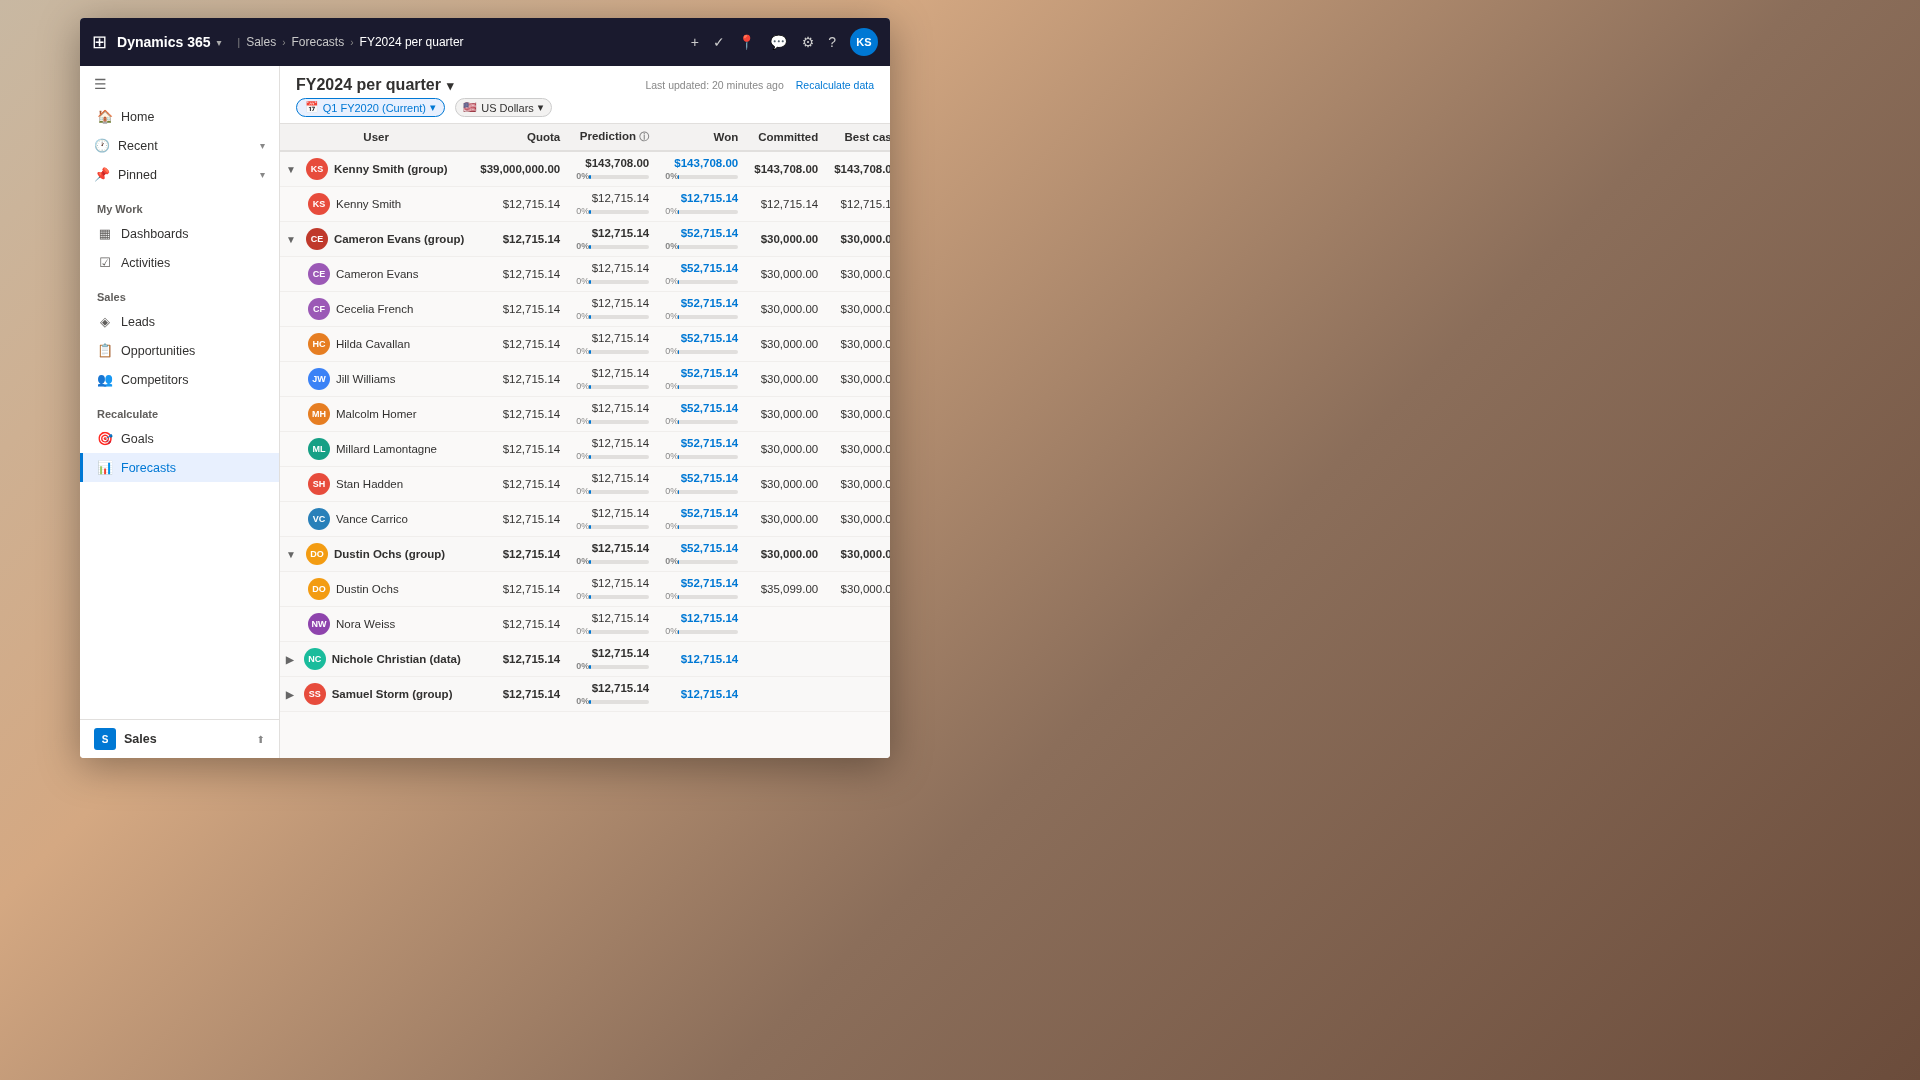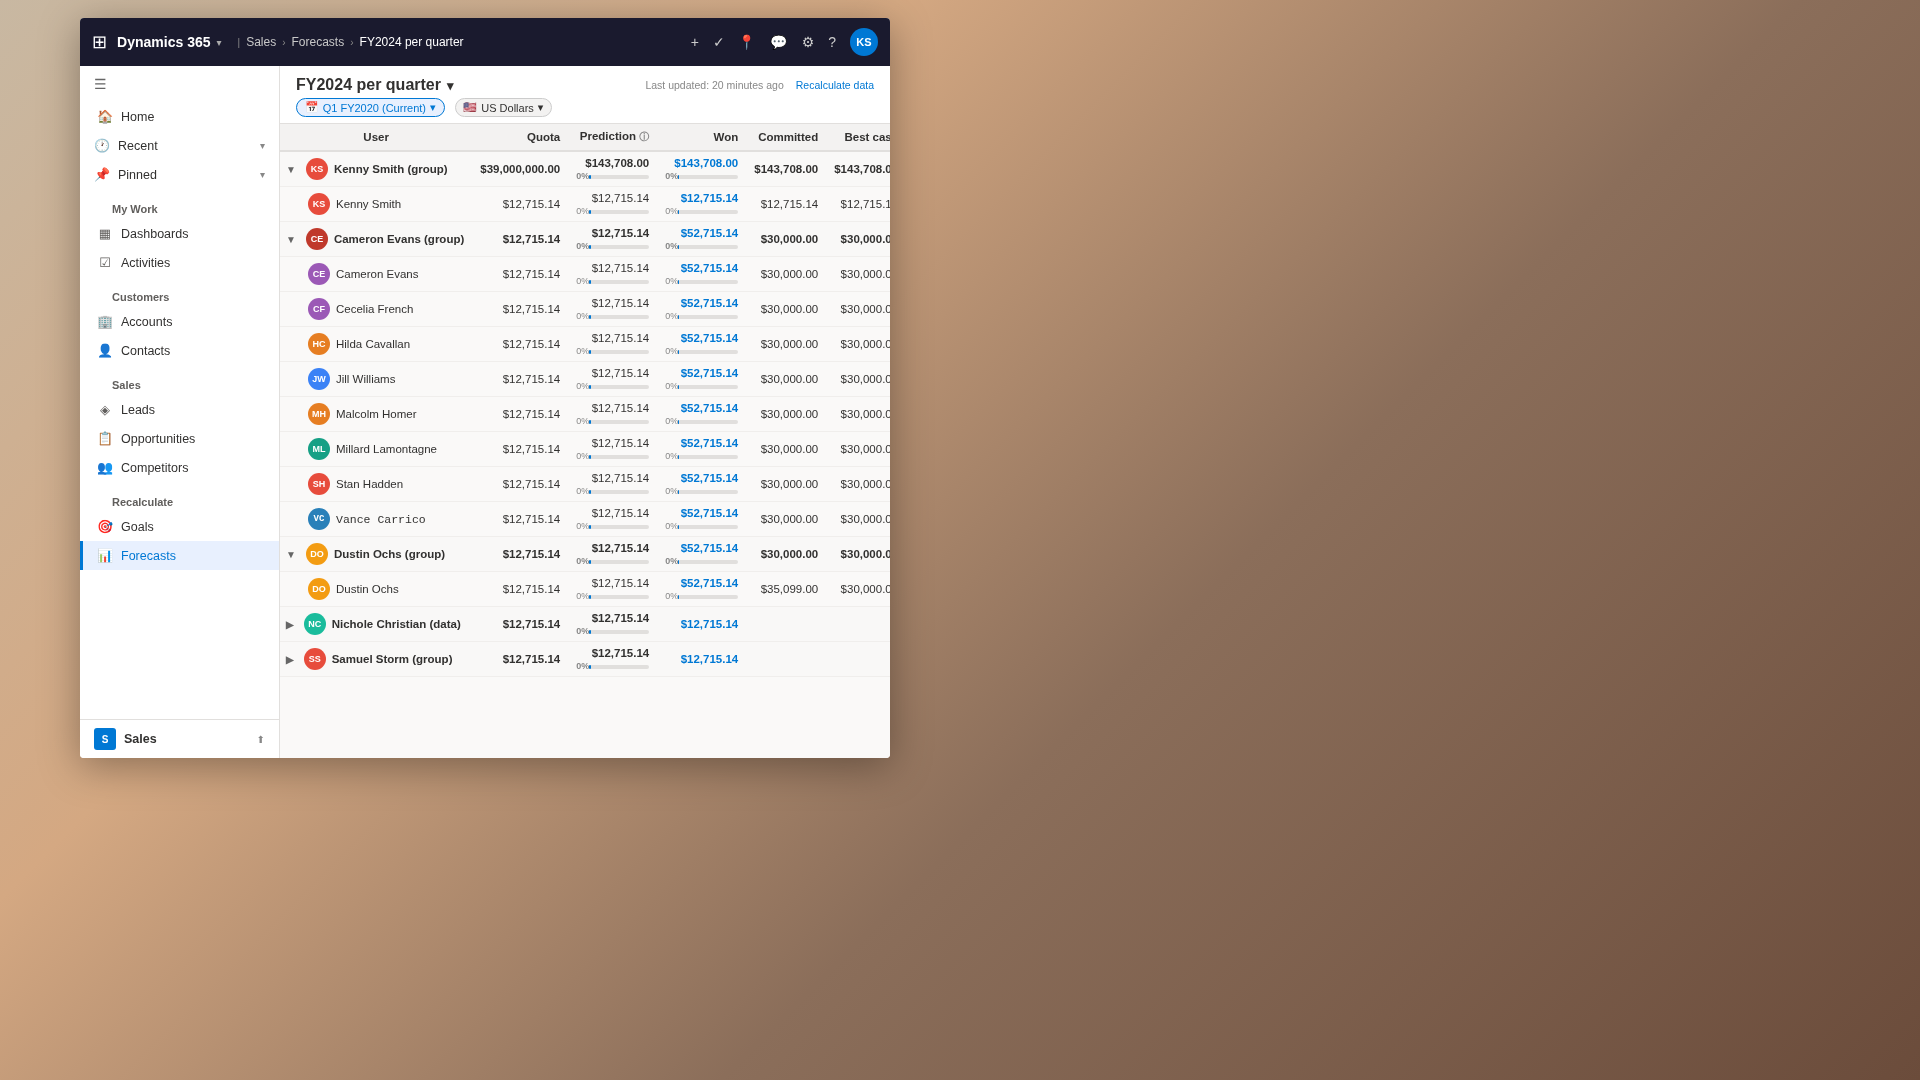--- a/index.html
+++ b/index.html
@@ -130,21 +130,21 @@
       border-left: 3px solid transparent;
     }
     .sidebar-nav-item.active {
       background: #e8f0fe;
       border-left: 3px solid #0078d4;
       color: #0078d4;
     }
     .sidebar-nav-icon { font-size: 13px; color: #605e5c; width: 16px; text-align: center; }
     .sidebar-nav-item.active .sidebar-nav-icon { color: #0078d4; }
     .sidebar-section-header {
-      padding: 10px 14px 4px 32px;
+      padding: 10px 14px 4px 17px;
       font-size: 11px;
       font-weight: 600;
       color: #605e5c;
       text-transform: none;
     }
     .sidebar-expand-row {
       display: flex;
       align-items: center;
       justify-content: space-between;
       padding: 7px 14px;
@@ -388,31 +388,20 @@
         <div class="sidebar-nav-item">
           <span class="sidebar-nav-icon">▦</span>
           <span>Dashboards</span>
         </div>
         <div class="sidebar-nav-item">
           <span class="sidebar-nav-icon">☑</span>
           <span>Activities</span>
         </div>
       </div>
 
-      <div class="sidebar-section">
-        <div class="sidebar-section-header">Customers</div>
-        <div class="sidebar-nav-item">
-          <span class="sidebar-nav-icon">🏢</span>
-          <span>Accounts</span>
-        </div>
-        <div class="sidebar-nav-item">
-          <span class="sidebar-nav-icon">👤</span>
-          <span>Contacts</span>
-        </div>
-      </div>
 
       <div class="sidebar-section">
         <div class="sidebar-section-header">Sales</div>
         <div class="sidebar-nav-item">
           <span class="sidebar-nav-icon">◈</span>
           <span>Leads</span>
         </div>
         <div class="sidebar-nav-item">
           <span class="sidebar-nav-icon">📋</span>
           <span>Opportunities</span>
@@ -639,21 +628,21 @@
       </div>
     </td>
     <td>$12,715.14</td>
     <td><span>$12,715.14</span><br><span class="pct-label">0%</span><div class="progress-bar-container"><div class="progress-bar-fill" style="width:3%;background:#0078d4;"></div></div></td>
     <td><span class="won-value">$52,715.14</span><br><span class="pct-label">0%</span><div class="progress-bar-container"><div class="progress-bar-fill" style="width:2%"></div></div></td>
     <td>$30,000.00</td>
     <td>$30,000.00</td>
 
   </tr>
               <tr>
-    <td style="padding-left:28px;font-family:Liberation Mono, monospace;">
+    <td style="padding-left:28px;">
       <div class="user-cell">
 
       <div class="user-avatar" style="background:#2980b9;">VC</div>
       <span>Vance Carrico</span>
 
       </div>
     </td>
     <td>$12,715.14</td>
     <td><span>$12,715.14</span><br><span class="pct-label">0%</span><div class="progress-bar-container"><div class="progress-bar-fill" style="width:3%;background:#0078d4;"></div></div></td>
     <td><span class="won-value">$52,715.14</span><br><span class="pct-label">0%</span><div class="progress-bar-container"><div class="progress-bar-fill" style="width:2%"></div></div></td>
@@ -687,20 +676,36 @@
 
       </div>
     </td>
     <td>$12,715.14</td>
     <td><span>$12,715.14</span><br><span class="pct-label">0%</span><div class="progress-bar-container"><div class="progress-bar-fill" style="width:3%;background:#0078d4;"></div></div></td>
     <td><span class="won-value">$52,715.14</span><br><span class="pct-label">0%</span><div class="progress-bar-container"><div class="progress-bar-fill" style="width:2%"></div></div></td>
     <td>$35,099.00</td>
     <td>$30,000.00</td>
 
   </tr>
+              <tr>
+    <td style="padding-left:28px;">
+      <div class="user-cell">
+
+      <div class="user-avatar" style="background:#8e44ad;">NW</div>
+      <span>Nora Weiss</span>
+
+      </div>
+    </td>
+    <td>$12,715.14</td>
+    <td><span>$12,715.14</span><br><span class="pct-label">0%</span><div class="progress-bar-container"><div class="progress-bar-fill" style="width:3%;background:#0078d4;"></div></div></td>
+    <td><span class="won-value">$12,715.14</span><br><span class="pct-label">0%</span><div class="progress-bar-container"><div class="progress-bar-fill" style="width:2%"></div></div></td>
+    <td></td>
+    <td></td>
+
+  </tr>
               <tr class="group-row">
     <td style="padding-left:6px;">
       <div class="user-cell">
 
       <span class="row-toggle">▶</span>
       <div class="user-avatar" style="background:#1abc9c;">NC</div>
       <span>Nichole Christian (data)</span>
 
       </div>
     </td>

